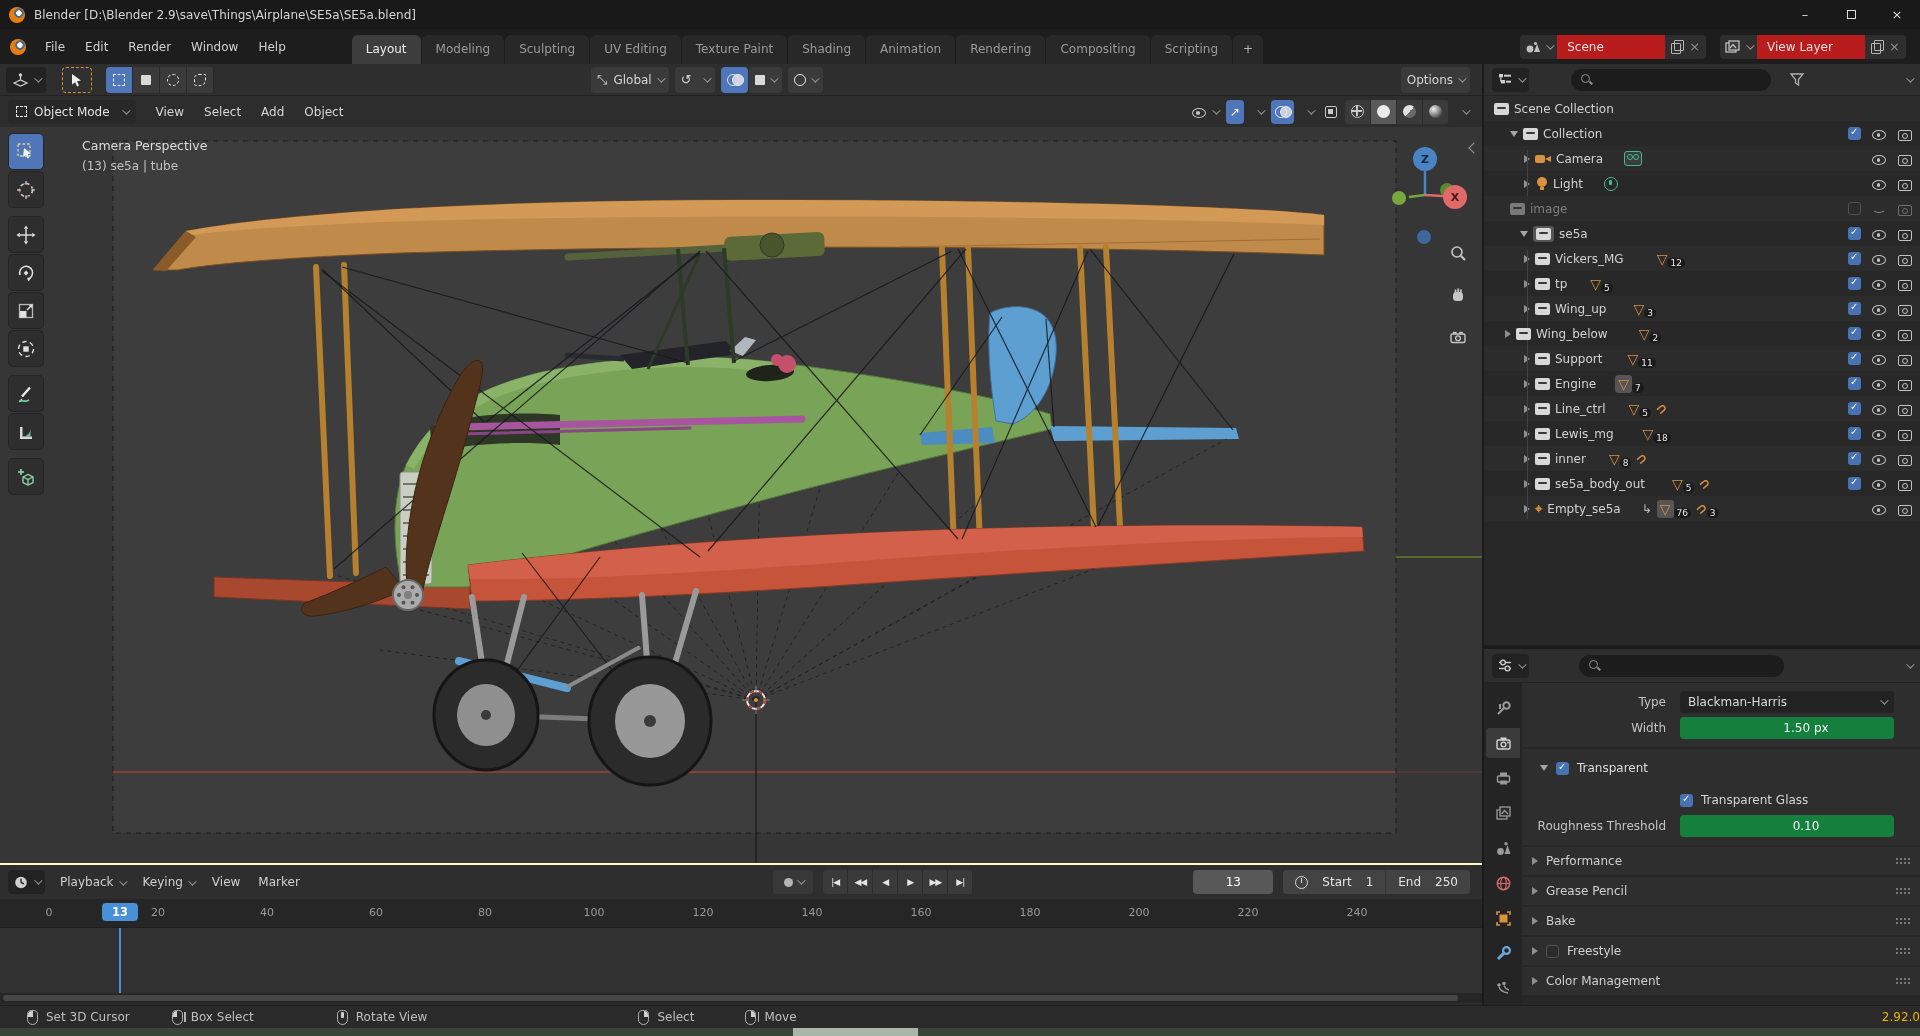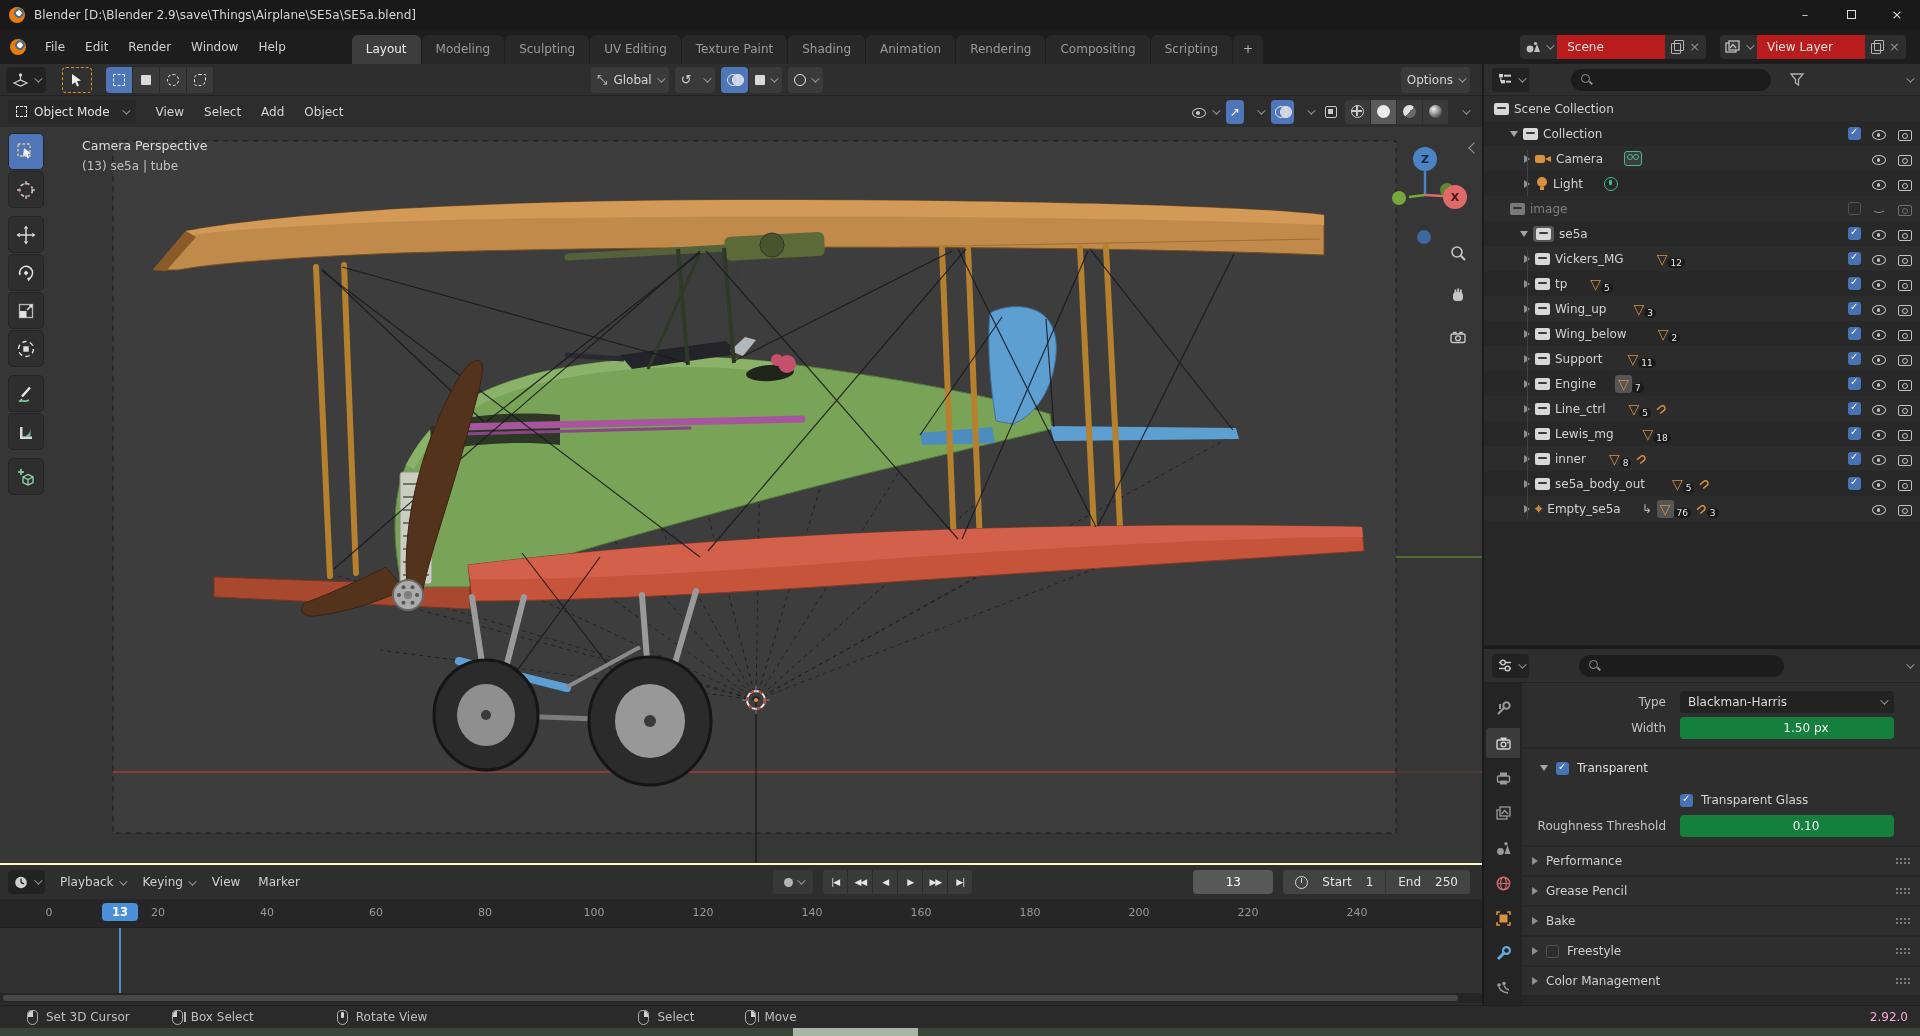--- a/index.html
+++ b/index.html
@@ -177,21 +177,21 @@
   .tl-scroll .bar{position:absolute;left:3px;top:2px;width:1455px;height:6px;background:#474747;border-radius:3px;}
 
   
   .statusbar{position:absolute;left:0;top:1005px;width:1920px;height:23px;background:#2a2a2a;border-top:1px solid #1e1e1e;display:flex;align-items:center;color:#bfbfbf;}
   .hint{display:flex;align-items:center;gap:8px;}
   .mouse{display:inline-block;width:11px;height:15px;border:1px solid #b2b2b2;border-radius:5px 5px 6px 6px;position:relative;flex:none;}
   .mouse.ml::before{content:"";position:absolute;left:0;top:0;width:4.5px;height:6.5px;background:#cfcfcf;border-radius:4px 0 0 0;}
   .mouse.mm::before{content:"";position:absolute;left:3.5px;top:1px;width:3px;height:6.5px;background:#cfcfcf;border-radius:1px;}
   .mouse.mr::before{content:"";position:absolute;right:0;top:0;width:4.5px;height:6.5px;background:#cfcfcf;border-radius:0 4px 0 0;}
   .mouse.drag::after{content:"";position:absolute;right:-4px;top:1px;width:1.5px;height:10px;background:#b2b2b2;}
-  .version{margin-left:auto;margin-right:12px;color:#f9a8d4;}
+  .version{margin-left:auto;color:#eab308;}
   .sliver{position:absolute;left:0;top:1028px;width:1920px;height:8px;background:#39453a;}
   .sliver .seg{position:absolute;left:793px;top:0;width:125px;height:8px;background:#aab5a9;}
 </style>
 </head>
 <body>
 
 <div class="app">
 
   <div class="titlebar">
     <span class="blogo"></span>
@@ -763,21 +763,21 @@
         <span class="ic-mesh" style="margin-left:22px"></span>
           <span class="cnt">3</span>
         <span class="spacer"></span>
         <span class="toggles">
             <span class="cb"></span>
             <span class="ic-eye"></span>
             <span class="ic-camtg"></span>
           </span>
       </div>
 
-      <div class="orow" style="padding-left:40px">
+      <div class="orow" style="padding-left:21px">
         <span class="tri-r"></span>
         <span class="ic-coll"></span>
         <span class="lbl">Wing_below</span>
         <span class="ic-mesh" style="margin-left:26px"></span>
           <span class="cnt">2</span>
         <span class="spacer"></span>
         <span class="toggles">
             <span class="cb"></span>
             <span class="ic-eye"></span>
             <span class="ic-camtg"></span>

